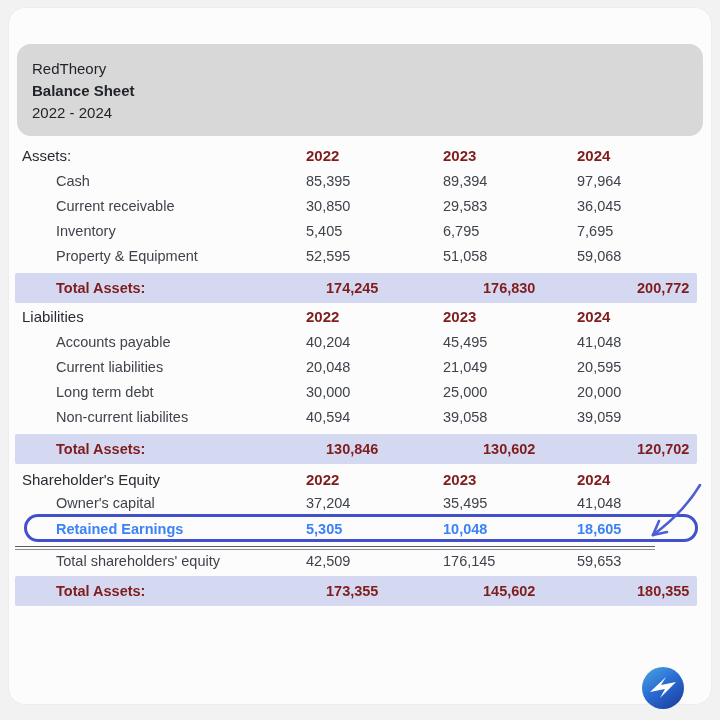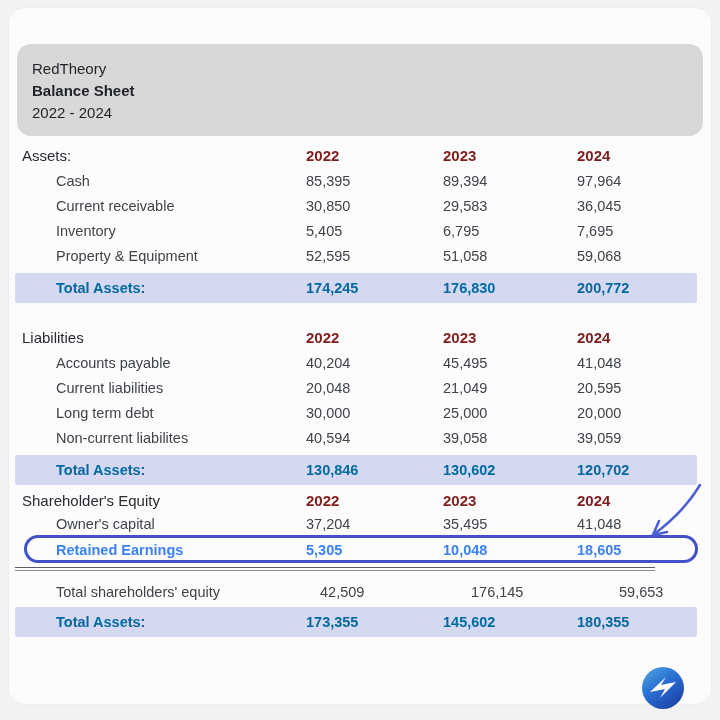--- a/index.html
+++ b/index.html
@@ -32,42 +32,42 @@
     align-items:center;
   }
   .sec-head{height:26px;font-weight:700;color:#282b31;font-size:15px;}
   .sec-head .c-label{padding-left:7px;font-weight:400;}
   .year{font-weight:700;color:#7f1d1d;}
   .item{height:25px;}
   .item .c-label{padding-left:41px;}
   .total-bar{
     height:30px;margin-top:5px;
     background:#d5d8f1;border-radius:2px;
-    font-weight:700;color:#0369a1;
+    font-weight:700;color:#7f1d1d;gap:20px;
   }
   .total-bar .c-label{padding-left:41px;}
-  .sec-gap-liab{margin-top:21px;}
+  .sec-gap-liab{}
   .sec-gap-eq{margin-top:2px;}
   .item-oc{height:22px;}
   .re-row{
     position:relative;height:29px;margin-top:0;
     color:#3b82f6;font-weight:700;
   }
   .re-row .c-label{padding-left:41px;}
   .re-ring{
     position:absolute;left:9px;right:-1px;top:0;bottom:1px;
     border:3px solid #4251c9;border-radius:16px;
     box-sizing:border-box;pointer-events:none;
   }
   .dbl-line{
     margin-top:3px;width:640px;height:4px;
     border-top:1.6px solid #5a5d63;border-bottom:1.6px solid #8a8d92;
     box-sizing:border-box;
   }
-  .tse-row{margin-top:10px;height:22px;gap:14px;}
+  .tse-row{margin-top:0;height:22px;}
   .tse-row .c-label{padding-left:41px;}
   .final-bar{margin-top:4px;}
   .arrow-note{position:absolute;left:636px;top:481px;width:72px;height:66px;}
   .logo{position:absolute;left:641px;top:666px;width:44px;height:44px;}
 </style>
 </head>
 <body>
 
 <div class="card">
 

